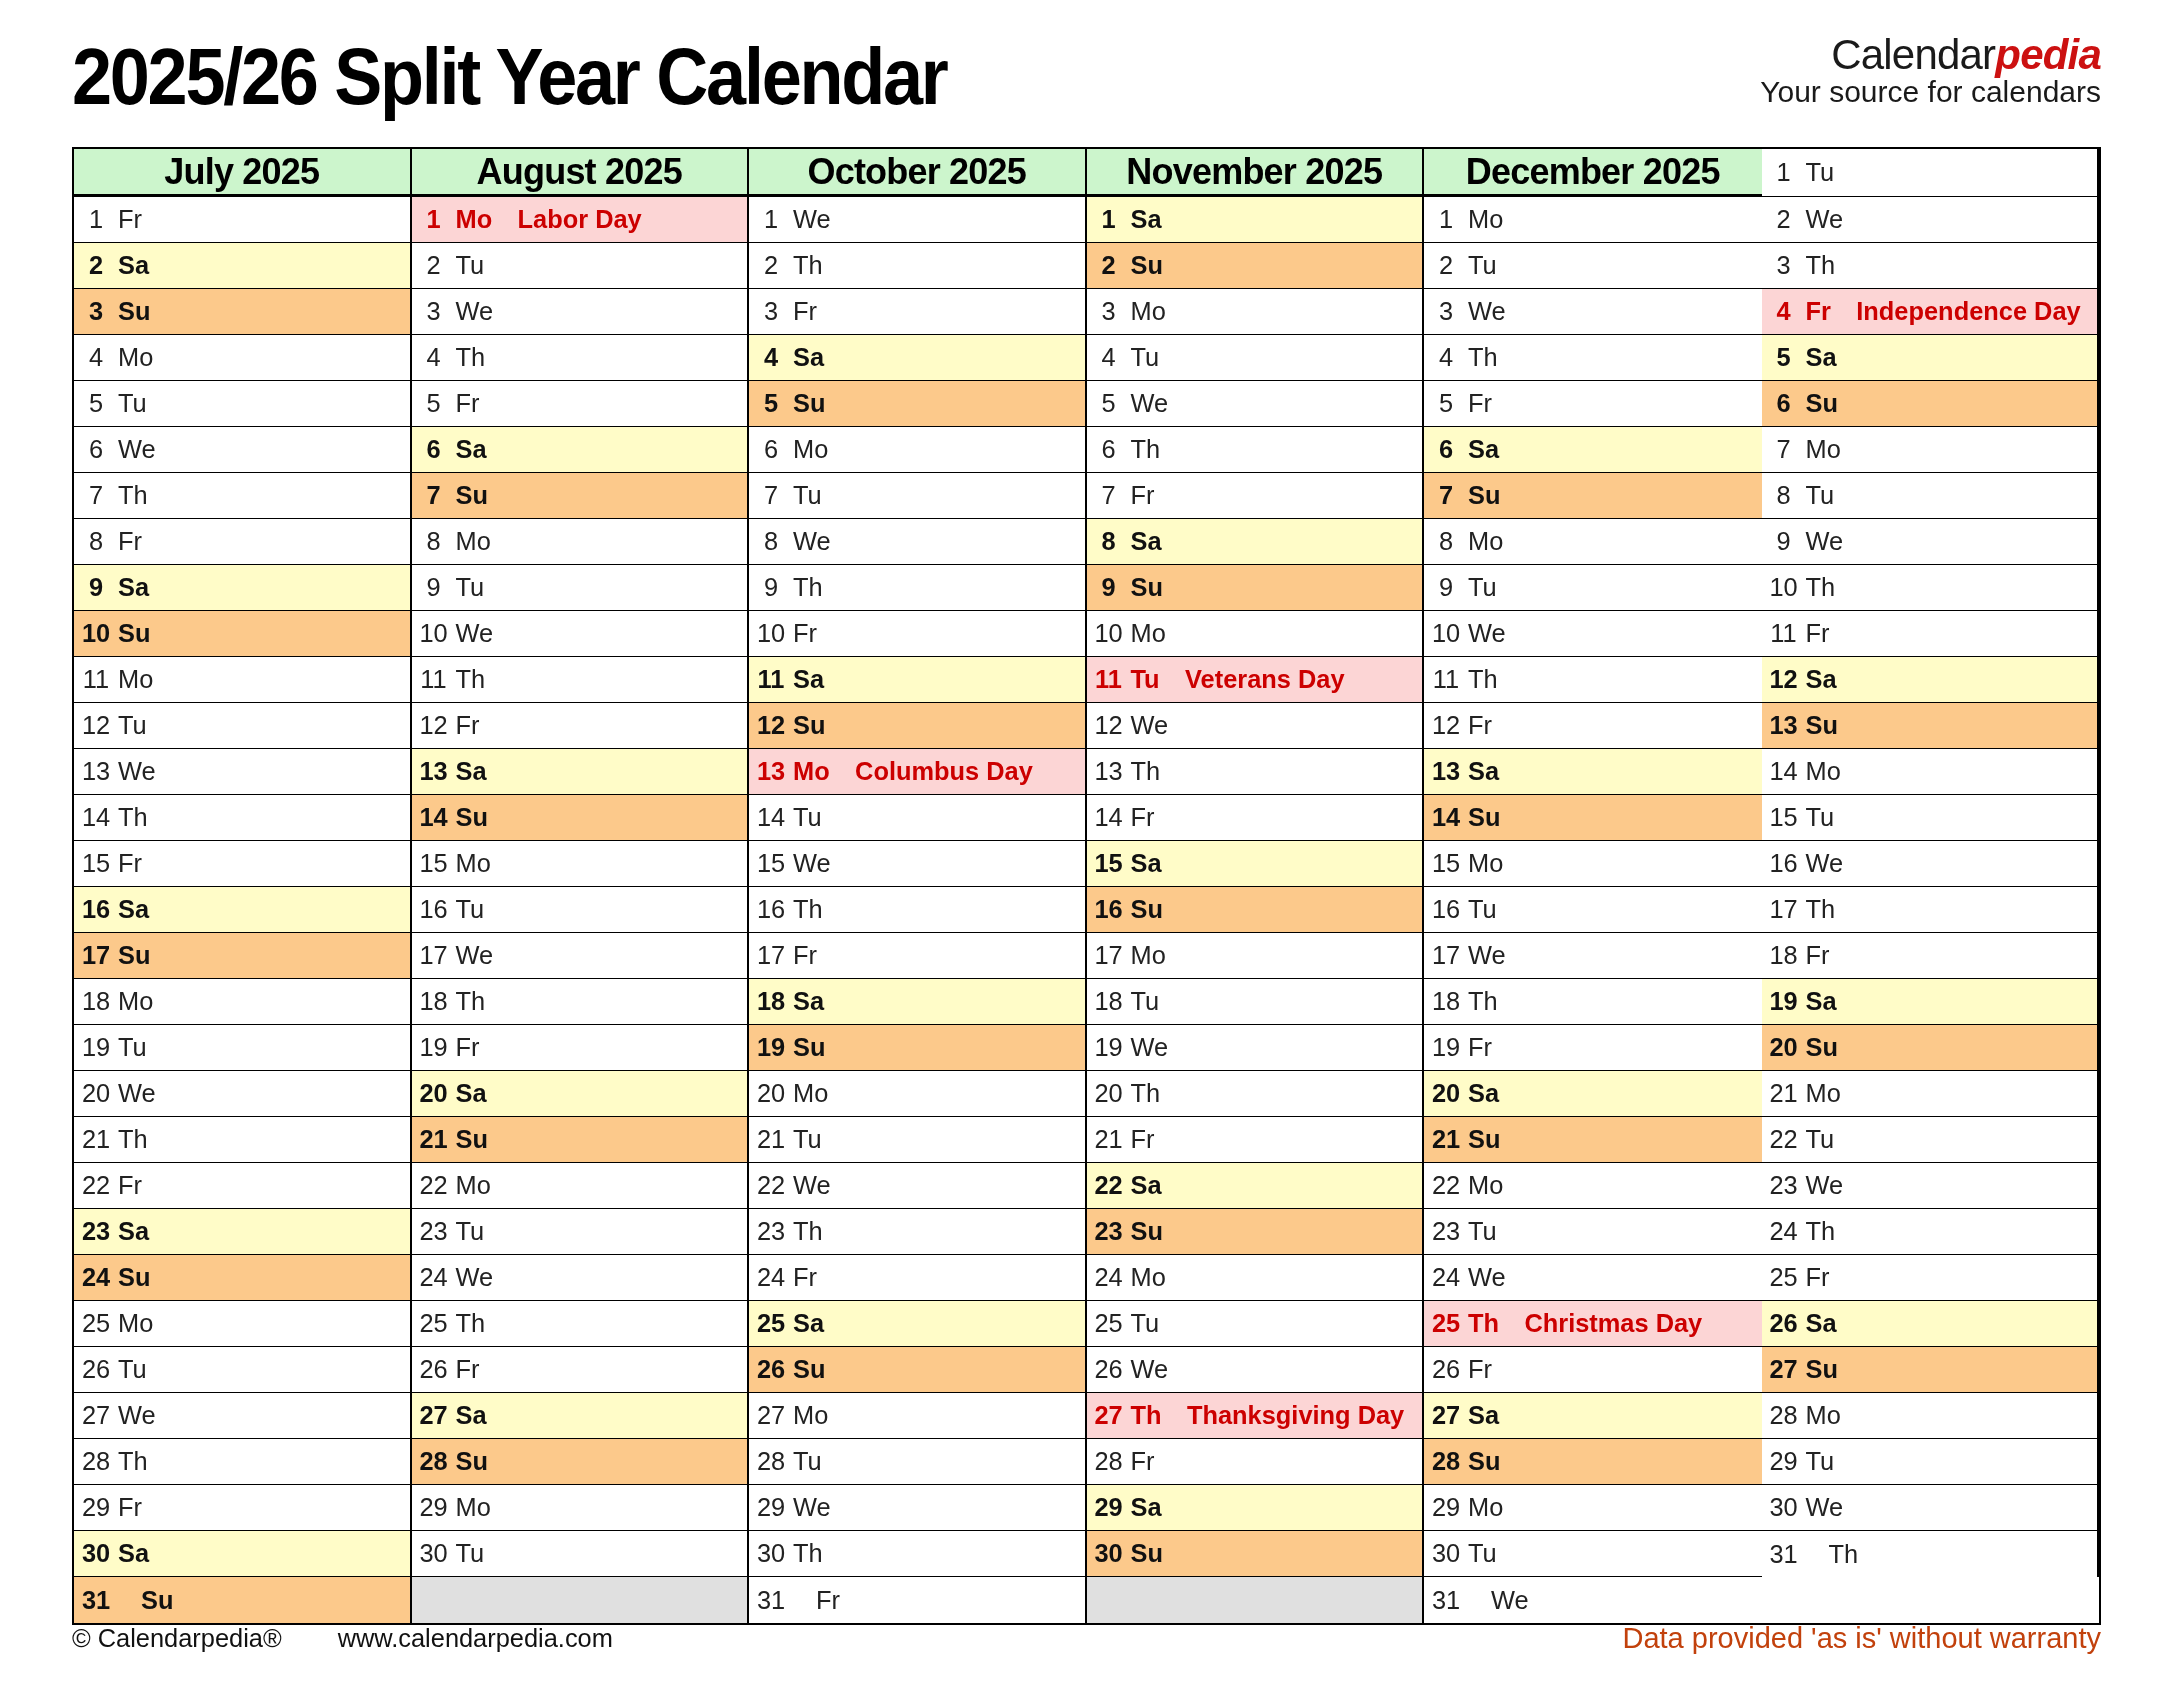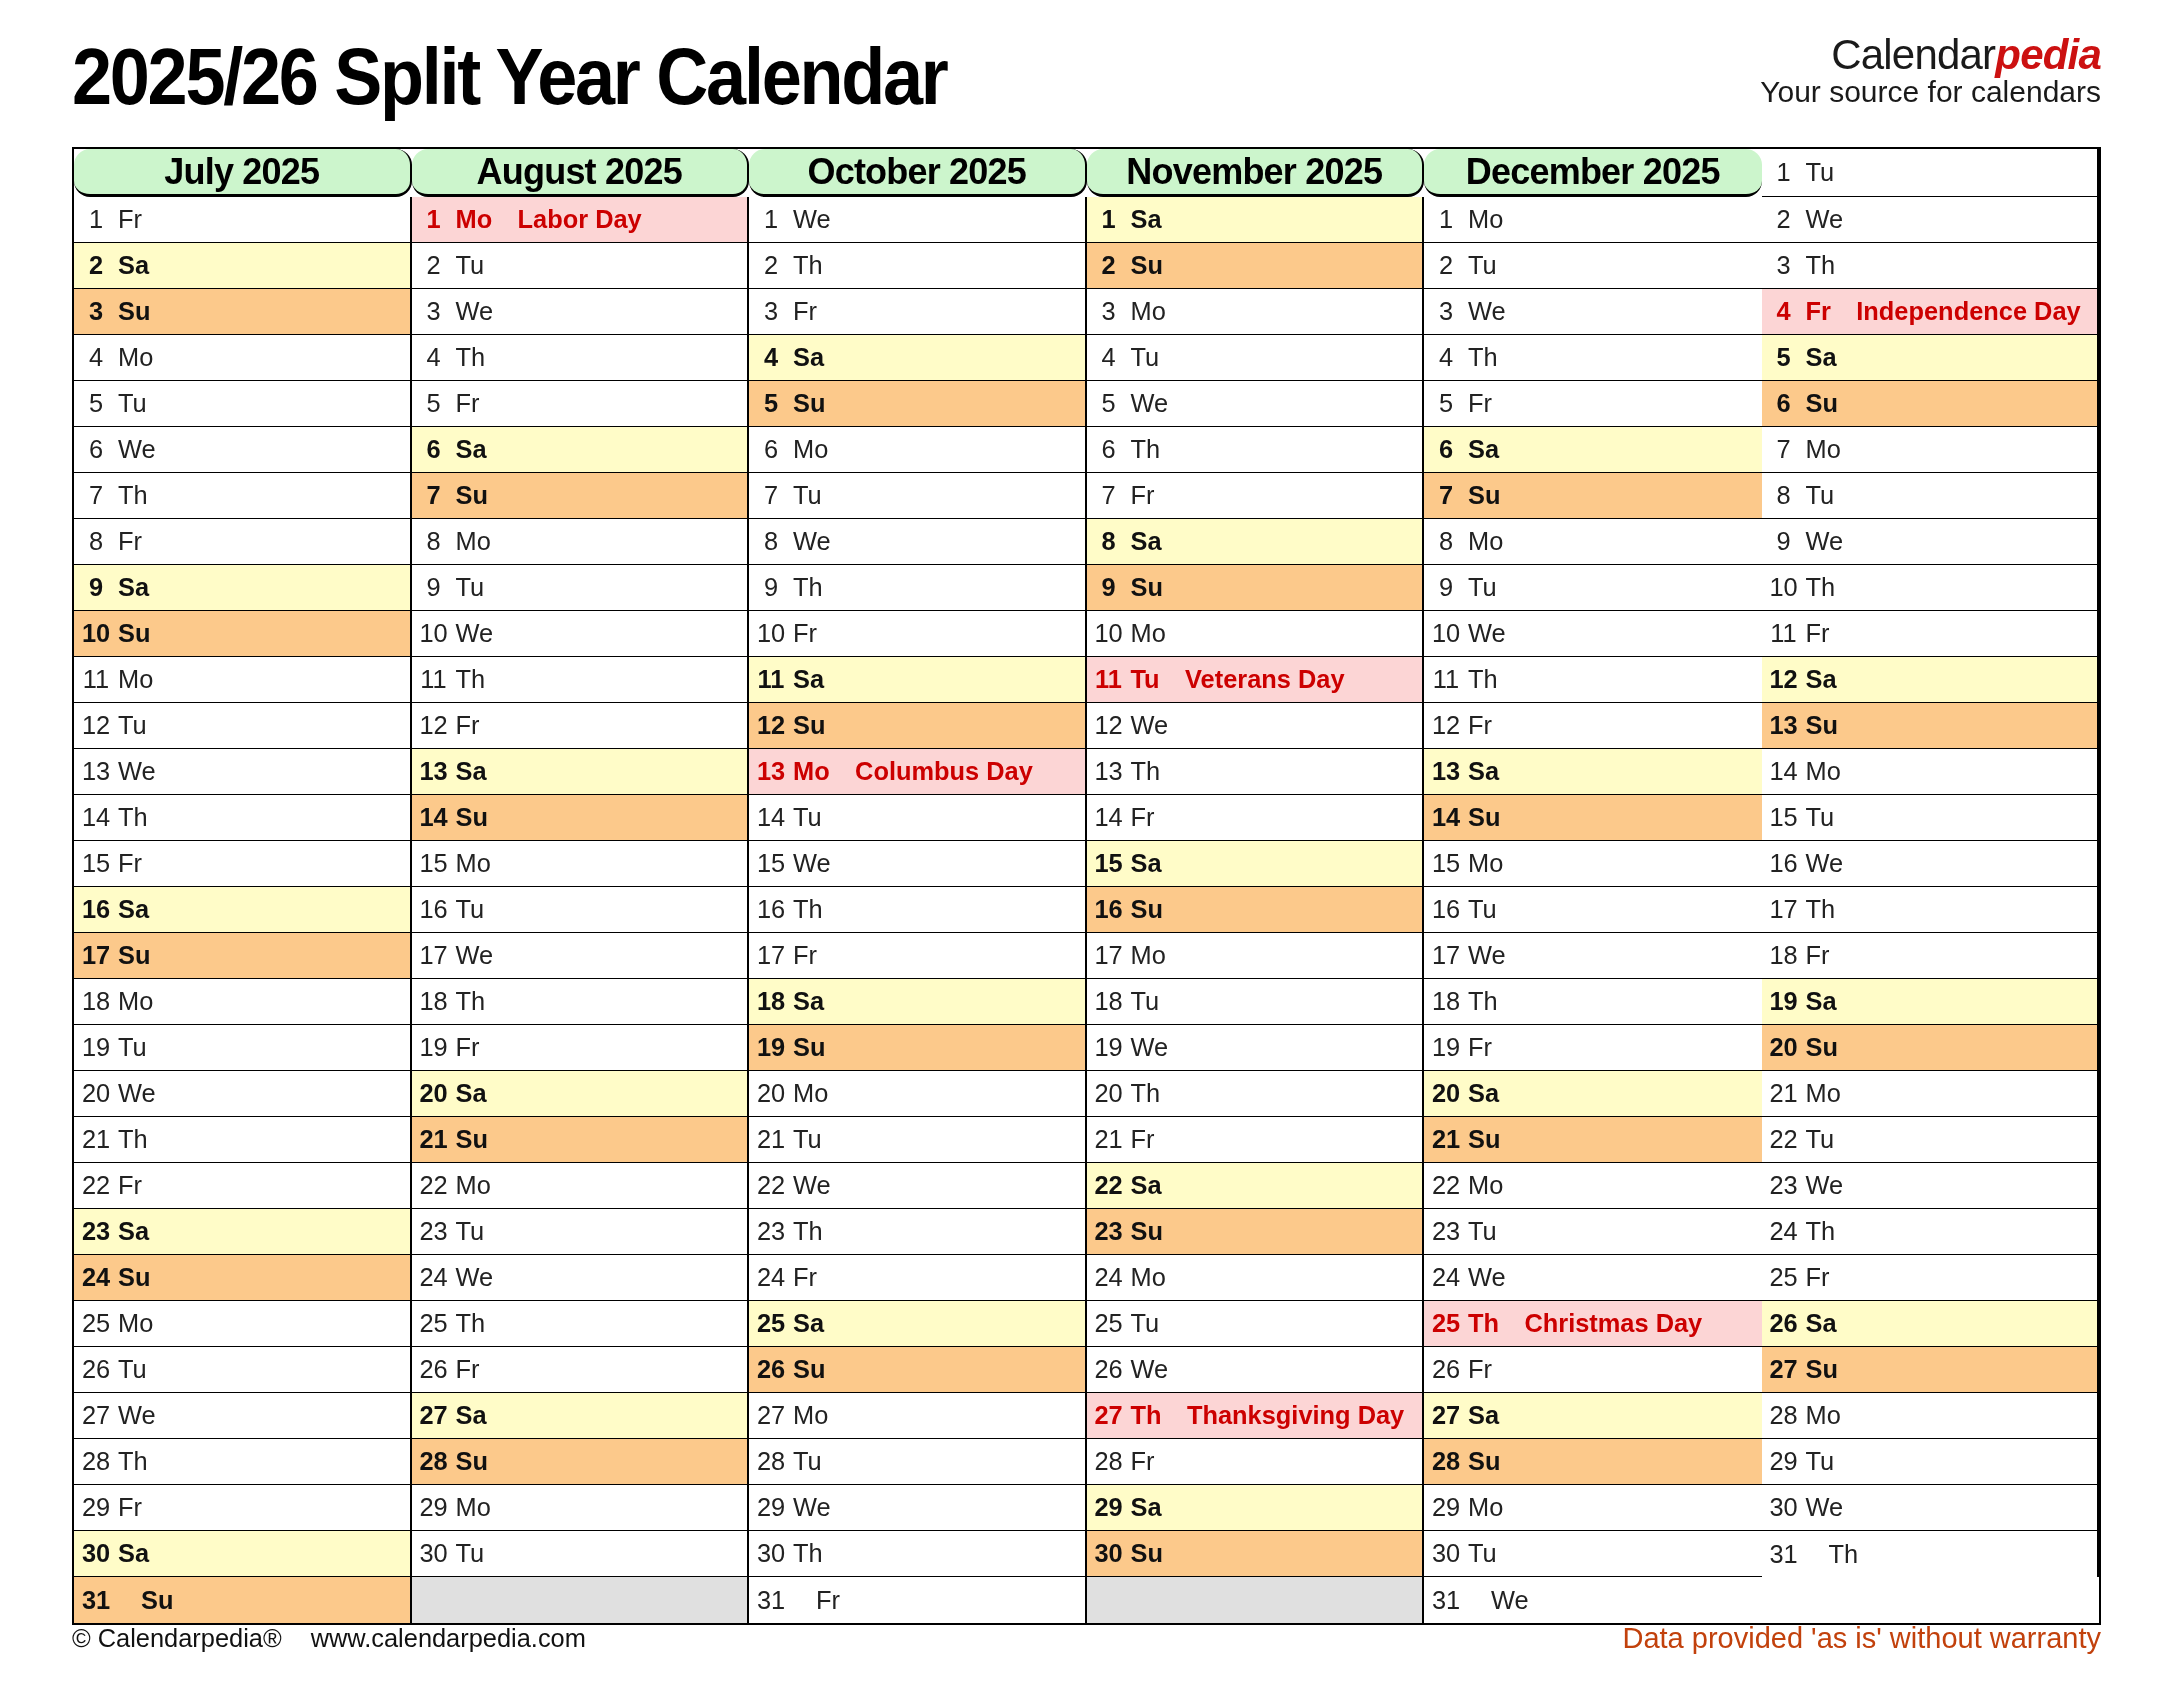--- a/index.html
+++ b/index.html
@@ -35,21 +35,20 @@
   }
 
   .mh {
     background:var(--header-green);
     border-right:2.5px solid #000;
     border-bottom:3.4px solid #000;
     display:flex; align-items:center; justify-content:center;
     font-size:36px; font-weight:bold; color:#000;
     letter-spacing:-0.8px;
     overflow:hidden;
-    border-radius:16px;
   }
 
   .dc {
     border-right:2.5px solid #000;
     border-bottom:1.7px solid #000;
     display:flex; align-items:center;
     font-size:25.4px; color:#222;
     overflow:hidden; white-space:nowrap;
     background:#fff;
   }
@@ -62,21 +61,21 @@
 
   .sat { background:var(--sat); font-weight:bold; color:#111; }
   .sun { background:var(--sun); font-weight:bold; color:#111; }
   .holiday { background:var(--holiday-bg); font-weight:bold; color:var(--holiday-red); }
   .empty { background:var(--empty-gray); }
 
   .footer-left {
     position:absolute; left:72px; top:1624px;
     font-size:25.4px; color:#111;
   }
-  .footer-url { margin-left:29px; }
+  .footer-url { margin-left:56px; }
   .footer-right {
     position:absolute; right:69px; top:1622px;
     font-size:29px; color:#c2410c;
   }
 </style>
 </head>
 <body>
 
 <div class="title">2025/26 Split Year Calendar</div>
 

